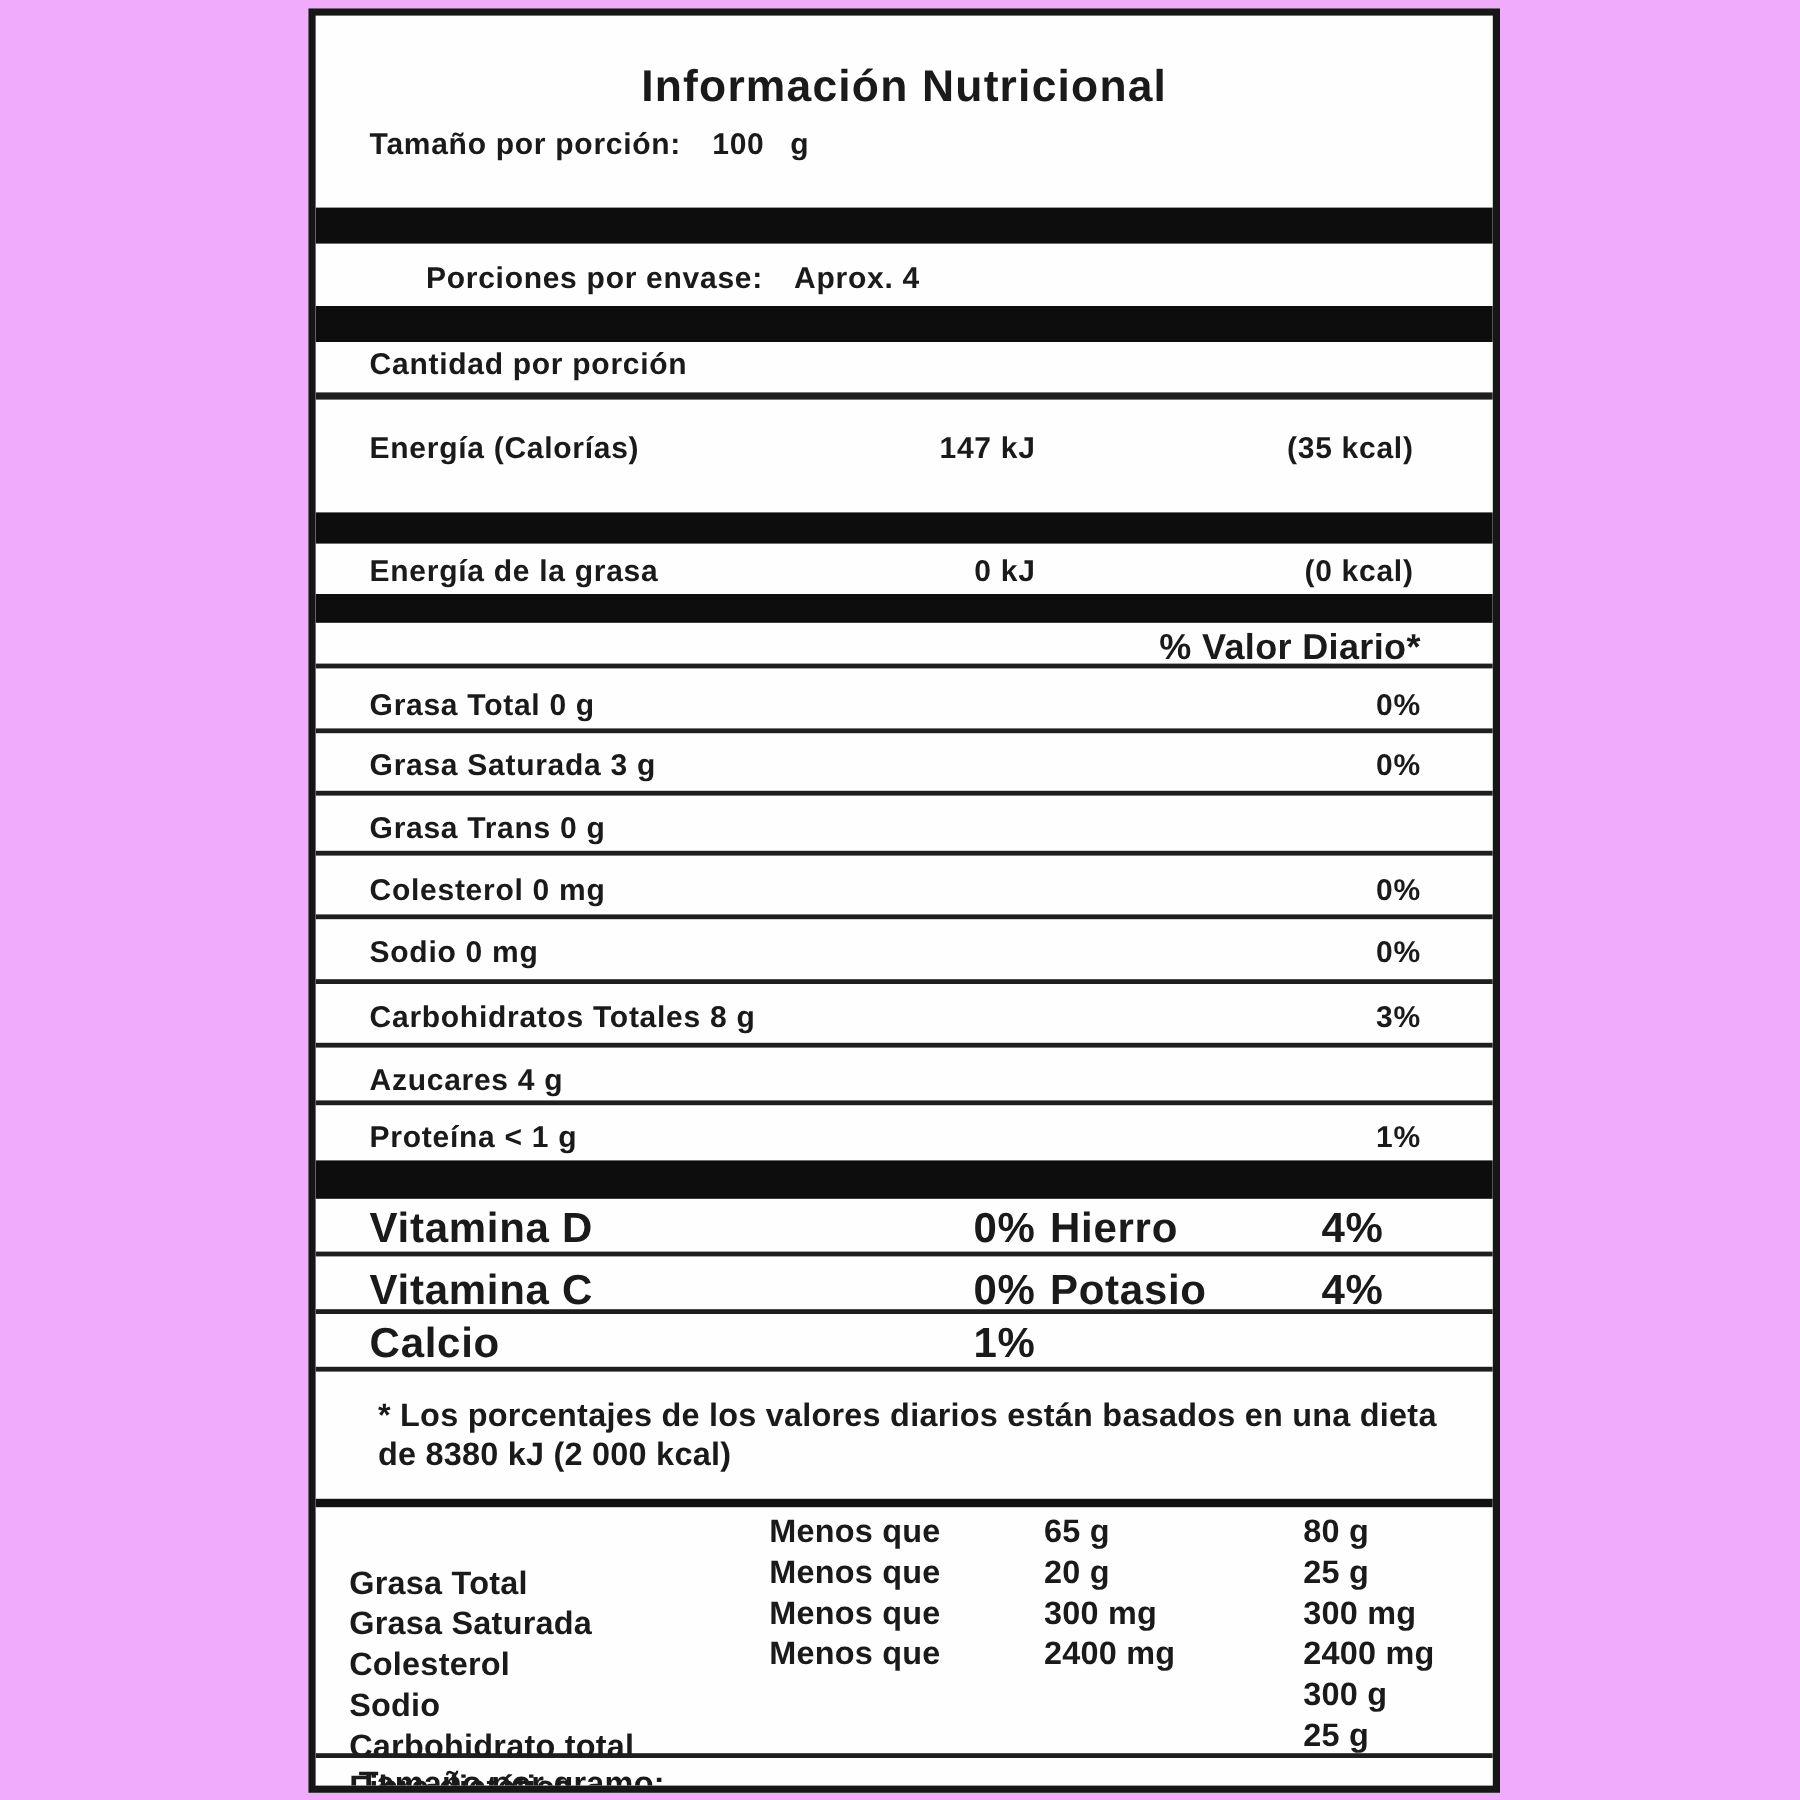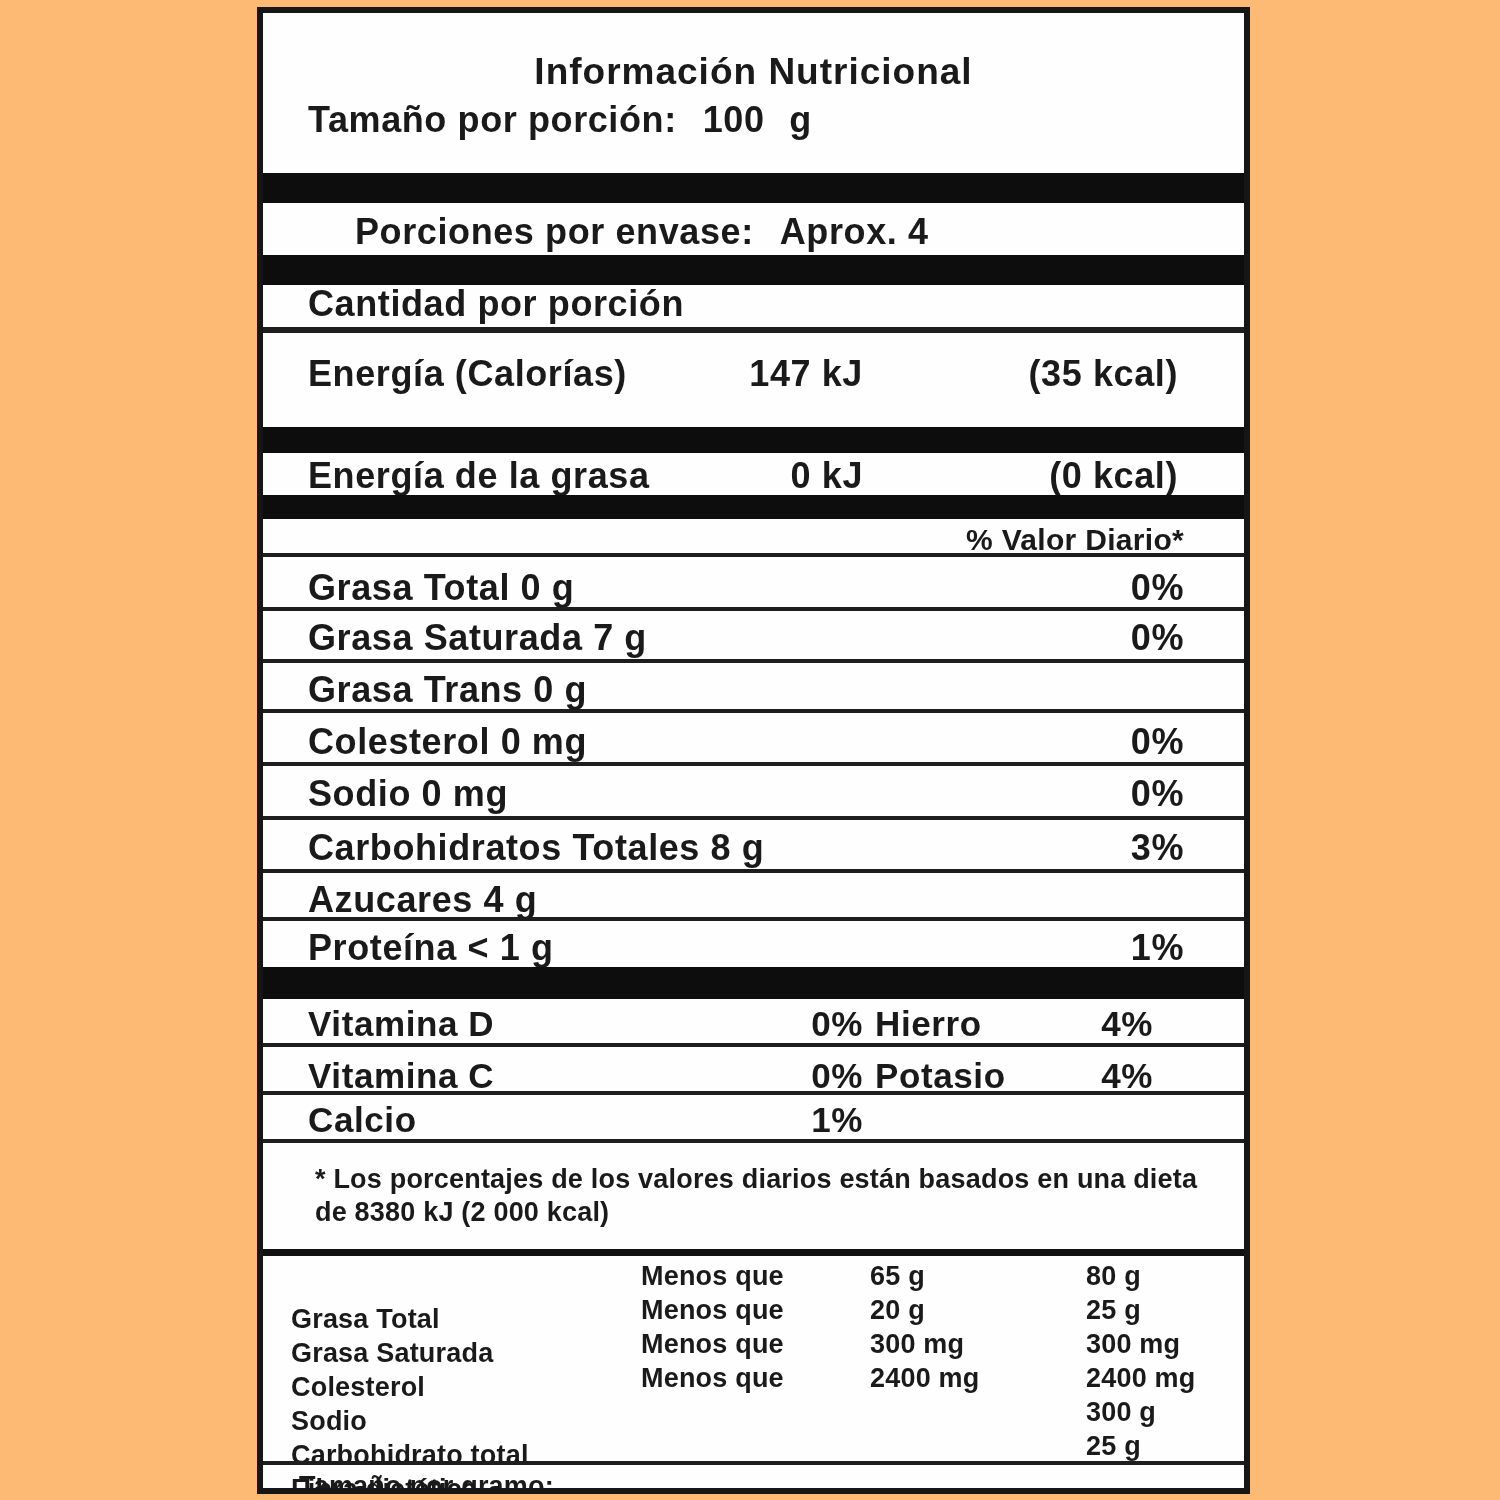--- a/index.html
+++ b/index.html
@@ -1,27 +1,27 @@
 <!DOCTYPE html>
 <html><head>
 <meta charset="utf-8">
 <style>
   html,body{margin:0;padding:0;background:#ffffff;}
-  .page{position:relative;width:1500px;height:1500px;background:#fdba74;overflow:hidden;
+  .page{position:relative;width:1500px;height:1500px;background:#f0abfc;overflow:hidden;
         font-family:"Liberation Sans", sans-serif;color:#1a1a1a;}
   .label{position:absolute;left:257px;top:7px;width:993px;height:1487px;
          border:6px solid #161616;background:#fefefe;box-sizing:border-box;
          overflow:hidden;filter:blur(0.45px);}
   .abs{position:absolute;}
   .bar{position:absolute;left:0;right:0;background:#0d0d0d;}
   .hr{position:absolute;left:0;right:0;height:4px;background:#1e1e1e;}
   .hr6{height:6px;}
   .hr7{height:7px;background:#111;}
   .t-title{font-size:37px;font-weight:700;letter-spacing:1px;width:100%;text-align:center;}
-  .t-main{font-size:36px;font-weight:700;letter-spacing:0.6px;line-height:38px;white-space:nowrap;}
+  .t-main{font-size:25px;font-weight:700;letter-spacing:0.6px;line-height:38px;white-space:nowrap;}
   .t-vit{font-size:35px;font-weight:700;letter-spacing:0.6px;line-height:38px;white-space:nowrap;}
   .t-dvh{font-size:30px;font-weight:700;letter-spacing:0.3px;}
   .t-sm{font-size:27px;font-weight:700;letter-spacing:0.2px;line-height:30px;white-space:nowrap;}
   .t-foot{font-size:27px;font-weight:700;letter-spacing:0.2px;line-height:33px;white-space:normal;}
   .lbl-left{left:45px;}
   .val-gap{display:inline-block;margin-left:26px;}
   .num-gap{word-spacing:14px;}
   .col-kj{position:absolute;left:420px;width:180px;text-align:right;}
   .col-kcal{position:absolute;left:690px;width:225px;text-align:right;}
   .dv-right{position:absolute;right:60px;text-align:right;}
@@ -76,21 +76,21 @@
     <div class="abs t-dvh dv-right" style="top:510px;">% Valor Diario*</div>
     <div class="hr" style="top:540px;"></div>
 
     <div class="abs t-main" style="top:556px;left:0;right:0;">
       <span class="abs lbl-left">Grasa Total  0 g</span>
       <span class="dv-right">0%</span>
     </div>
     <div class="hr" style="top:594px;"></div>
 
     <div class="abs t-main" style="top:606px;left:0;right:0;">
-      <span class="abs lbl-left">Grasa Saturada  7 g</span>
+      <span class="abs lbl-left">Grasa Saturada  3 g</span>
       <span class="dv-right">0%</span>
     </div>
     <div class="hr" style="top:646px;"></div>
 
     <div class="abs t-main" style="top:658px;left:0;right:0;">
       <span class="abs lbl-left">Grasa Trans 0 g</span>
       <span class="dv-right"></span>
     </div>
     <div class="hr" style="top:696px;"></div>
 

